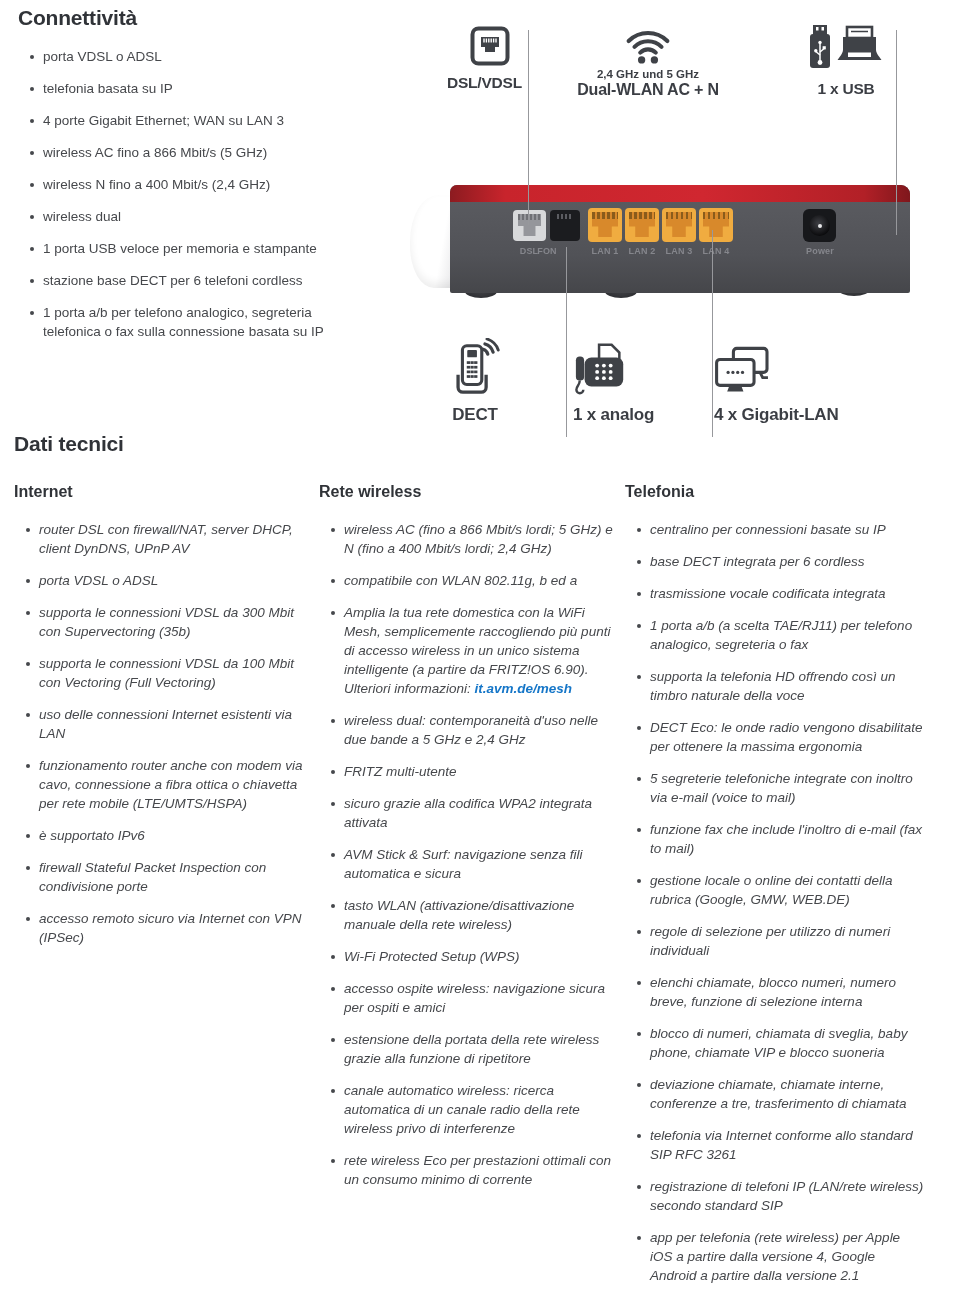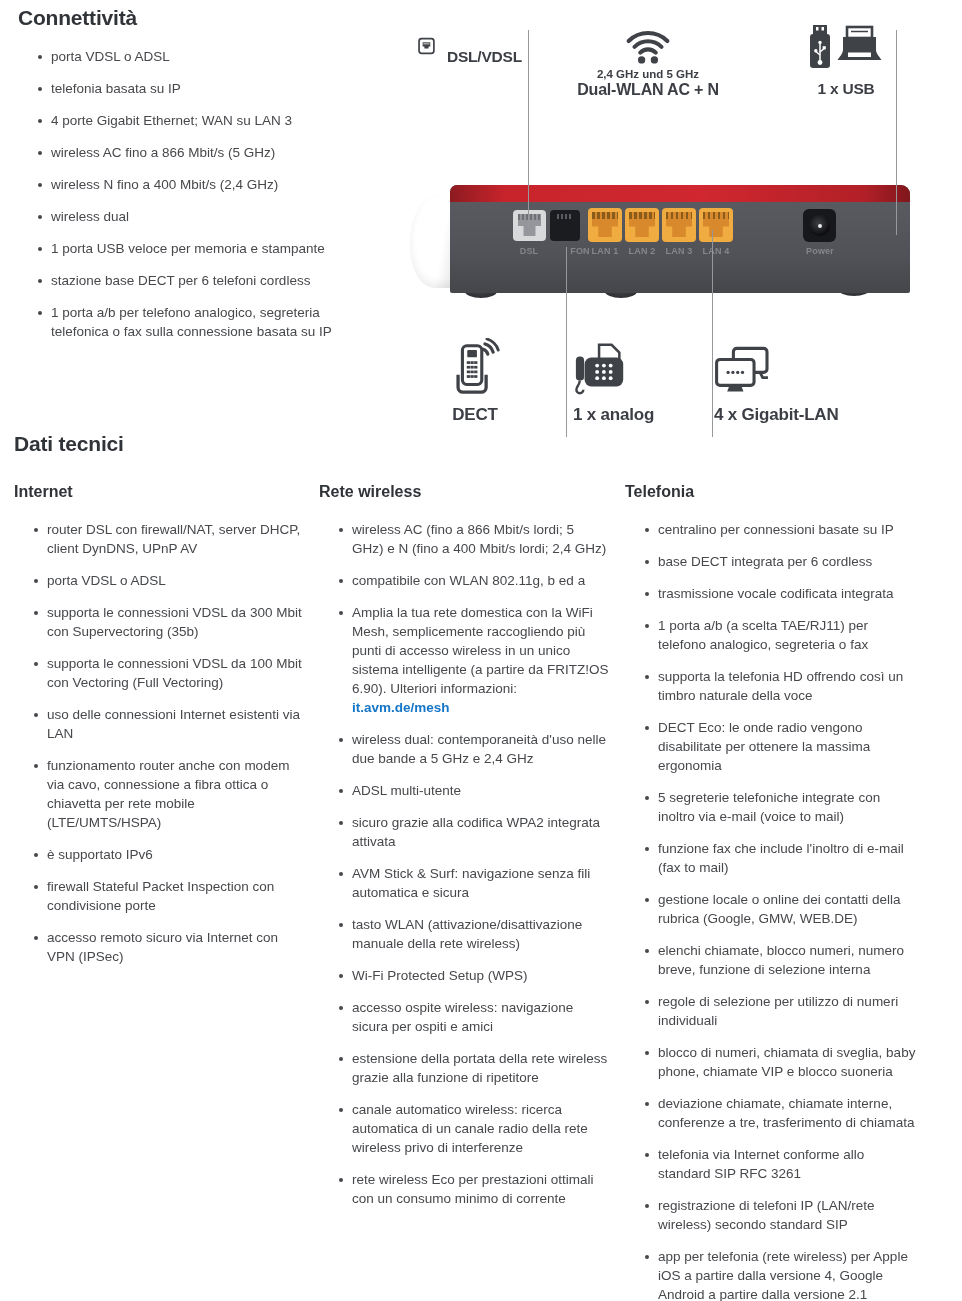--- a/index.html
+++ b/index.html
@@ -21,21 +21,21 @@
     letter-spacing: -0.2px;
   }
   h3.col-title {
     margin: 0;
     font-size: 16px;
     font-weight: 700;
     color: #303338;
   }
   ul.spec-list {
     list-style: none;
-    margin: 16px;
+    margin: 8px;
     padding: 0;
   }
   ul.spec-list li {
     position: relative;
     padding-left: 17px;
     margin-bottom: 13px;
     font-size: 13.5px;
     line-height: 19px;
     color: #46484c;
   }
@@ -54,34 +54,34 @@
   .connectivity ul { margin-top:17px; }
   .connectivity li { max-width: 310px; }
 
   .tech { position:absolute; left:14px; top:432px; width:948px; }
   .tech .cols {
     display:grid;
     grid-template-columns: 305px 306px 307px;
     margin-top: 27px;
   }
   .tech .col ul { margin-top: 19px; }
-  .tech .col li { max-width: 296px; }
+  .tech .col li { max-width: 296px; font-style: italic; }
 
   
   .diagram { position:absolute; left:410px; top:20px; width:552px; height:412px; }
   .vline { position:absolute; width:1px; background:#97989c; z-index:5; }
   #line-dsl    { left:118px; top:10px;  height:195px; }
   #line-usb    { left:486px; top:10px;  height:205px; }
   #line-analog { left:156px; top:227px; height:190px; }
   #line-lan    { left:302px; top:210px; height:207px; }
 
   .callout { position:absolute; z-index:4; }
   .co-label { font-weight:700; font-size:15.5px; color:#3b3e44; letter-spacing:-0.2px; }
   .co-label.big { font-size:17px; }
-  .co-dsl  { left:8px; top:6px; width:110px; display:flex; flex-direction:row; align-items:flex-end; padding-right:6px; }
+  .co-dsl  { left:8px; top:6px; width:110px; display:flex; flex-direction:column; align-items:flex-end; padding-right:6px; }
   .co-dsl svg { margin-right:12px; }
   .co-dsl .co-label { margin-top:8px; }
   .co-wlan { left:150px; top:2px; width:176px; text-align:center; }
   .co-freq { font-weight:700; font-size:11.5px; color:#3b3e44; margin-top:0px; }
   .co-wlan .co-label { margin-top:1px; font-size:16px; }
   .co-usb  { left:380px; top:4px; width:112px; text-align:center; }
   .co-usb .co-label { margin-top:4px; }
   .co-dect { left:22px; top:318px; width:86px; text-align:center; }
   .co-dect .co-label { margin-top:3px; }
   .co-analog { left:163px; top:322px; text-align:left; }
@@ -253,21 +253,21 @@
             </div>
           <div class="port-lan">
               <div class="jack"></div>
             </div>
         </div>
         <div class="port port-power">
           <div class="ring"></div>
           <div class="pin"></div>
         </div>
         <span class="port-label" style="left:79px;">DSL</span>
-        <span class="port-label" style="left:130px;">FON</span>
+        <span class="port-label" style="left:97px;">FON</span>
         <span class="port-label" style="left:155px;">LAN 1</span>
         <span class="port-label" style="left:192px;">LAN 2</span>
         <span class="port-label" style="left:229px;">LAN 3</span>
         <span class="port-label" style="left:266px;">LAN 4</span>
         <span class="port-label" style="left:370px;">Power</span>
       </div>
     </div>
 
     <div class="callout co-dect">
       <svg viewBox="0 0 50 62" width="50" height="60">
@@ -352,21 +352,21 @@
             <li>accesso remoto sicuro via Internet con VPN (IPSec)</li>
           </ul>
       </div>
       <div class="col">
         <h3 class="col-title">Rete wireless</h3>
         <ul class="spec-list">
             <li>wireless AC (fino a 866 Mbit/s lordi; 5 GHz) e N (fino a 400 Mbit/s lordi; 2,4 GHz)</li>
             <li>compatibile con WLAN 802.11g, b ed a</li>
             <li>Amplia la tua rete domestica con la WiFi Mesh, semplicemente raccogliendo più punti di accesso wireless in un unico sistema intelligente (a partire da FRITZ!OS 6.90). Ulteriori informazioni: <a class="mesh-link" href="#">it.avm.de/mesh</a></li>
             <li>wireless dual: contemporaneità d'uso nelle due bande a 5 GHz e 2,4 GHz</li>
-            <li>ADSL multi-utente</li>
+            <li>FRITZ multi-utente</li>
             <li>sicuro grazie alla codifica WPA2 integrata attivata</li>
             <li>AVM Stick &amp; Surf: navigazione senza fili automatica e sicura</li>
             <li>tasto WLAN (attivazione/disattivazione manuale della rete wireless)</li>
             <li>Wi-Fi Protected Setup (WPS)</li>
             <li>accesso ospite wireless: navigazione sicura per ospiti e amici</li>
             <li>estensione della portata della rete wireless grazie alla funzione di ripetitore</li>
             <li>canale automatico wireless: ricerca automatica di un canale radio della rete wireless privo di interferenze</li>
             <li>rete wireless Eco per prestazioni ottimali con un consumo minimo di corrente</li>
           </ul>
       </div>
@@ -375,22 +375,22 @@
         <ul class="spec-list">
             <li>centralino per connessioni basate su IP</li>
             <li>base DECT integrata per 6 cordless</li>
             <li>trasmissione vocale codificata integrata</li>
             <li>1 porta a/b (a scelta TAE/RJ11) per telefono analogico, segreteria o fax</li>
             <li>supporta la telefonia HD offrendo così un timbro naturale della voce</li>
             <li>DECT Eco: le onde radio vengono disabilitate per ottenere la massima ergonomia</li>
             <li>5 segreterie telefoniche integrate con inoltro via e-mail (voice to mail)</li>
             <li>funzione fax che include l'inoltro di e-mail (fax to mail)</li>
             <li>gestione locale o online dei contatti della rubrica (Google, GMW, WEB.DE)</li>
+            <li>regole di selezione per utilizzo di numeri individuali</li>
             <li>elenchi chiamate, blocco numeri, numero breve, funzione di selezione interna</li>
-            <li>regole di selezione per utilizzo di numeri individuali</li>
             <li>blocco di numeri, chiamata di sveglia, baby phone, chiamate VIP e blocco suoneria</li>
             <li>deviazione chiamate, chiamate interne, conferenze a tre, trasferimento di chiamata</li>
             <li>telefonia via Internet conforme allo standard SIP RFC 3261</li>
             <li>registrazione di telefoni IP (LAN/rete wireless) secondo standard SIP</li>
             <li>app per telefonia (rete wireless) per Apple iOS a partire dalla versione 4, Google Android a partire dalla versione 2.1</li>
           </ul>
       </div>
     </div>
   </section>
 

